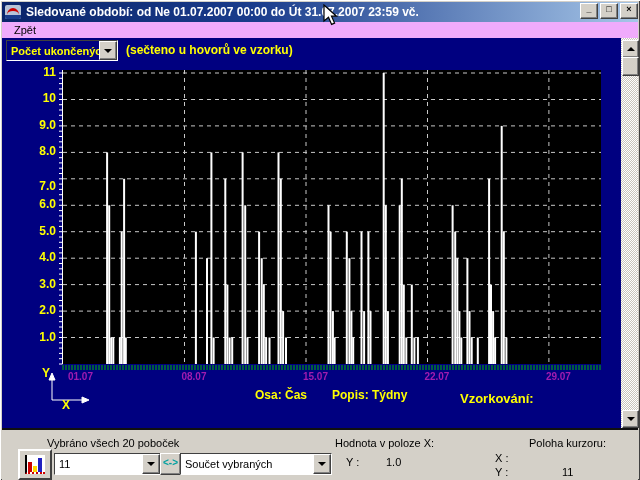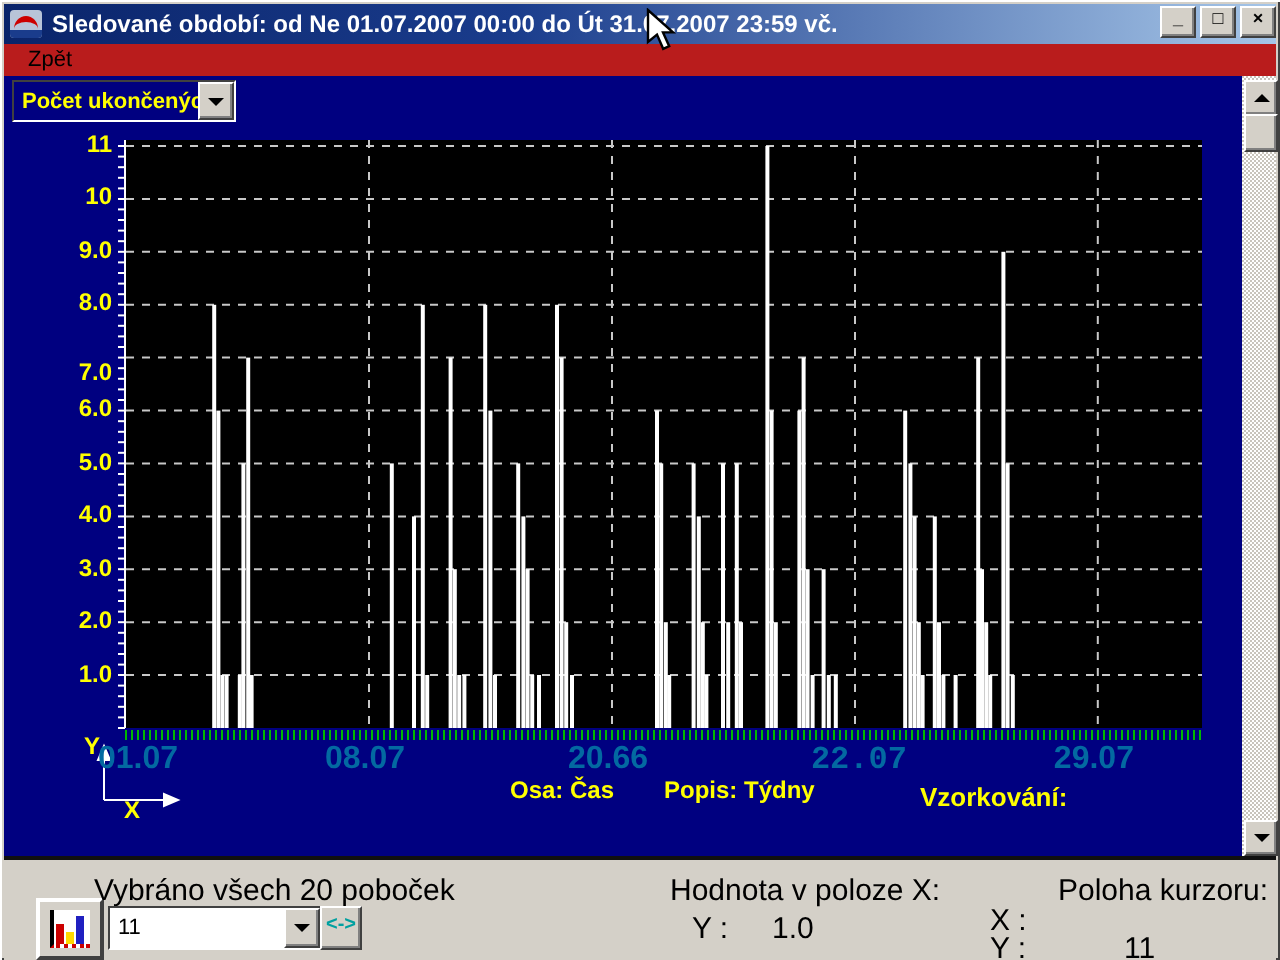--- a/index.html
+++ b/index.html
@@ -10,55 +10,55 @@
     background:linear-gradient(90deg,#0a246a 0%,#1a3c8c 40%,#a6c6e8 100%);
     display:flex;align-items:center;}
   .appicon{width:16px;height:14px;margin:0 3px 0 3px;position:relative;background:#b8c4d8;border-radius:2px;overflow:hidden;}
   .appicon::before{content:"";position:absolute;left:2px;top:3px;width:12px;height:10px;border-top:3px solid #cc0000;border-radius:50% 50% 0 0;}
   .appicon::after{content:"";position:absolute;left:0;bottom:0;width:16px;height:4px;background:#1a3c8c;}
   .title{color:#fff;font-weight:bold;font-size:12px;white-space:nowrap;margin-left:2px;}
   .winbtns{position:absolute;right:2px;top:3px;display:flex;gap:2px;}
   .winbtn{width:16px;height:14px;background:#d4d0c8;border:1px solid;border-color:#ffffff #404040 #404040 #ffffff;
     box-shadow:inset -1px -1px 0 #808080;font-size:9px;line-height:11px;text-align:center;font-weight:bold;color:#000;}
   
-  .menubar{position:absolute;left:2px;top:22px;width:636px;height:22px;background:#b91c1c;}
+  .menubar{position:absolute;left:2px;top:22px;width:636px;height:22px;background:#f0abfc;}
   .menuitem{position:absolute;left:6px;top:1px;font-size:11px;color:#000;padding:1px 6px;}
   
   .navy{position:absolute;left:2px;top:38px;width:620px;height:390px;background:#000080;}
   .combo{position:absolute;border:1px solid;border-color:#404040 #ffffff #ffffff #404040;background:#fff;display:flex;}
   .combo .field{flex:1;overflow:hidden;white-space:nowrap;display:flex;align-items:center;padding-left:4px;}
   .combo .btn{width:16px;background:#d4d0c8;border:1px solid;border-color:#ffffff #404040 #404040 #ffffff;
     box-shadow:inset -1px -1px 0 #808080;display:flex;align-items:center;justify-content:center;}
   .tri-down{width:0;height:0;border-left:4px solid transparent;border-right:4px solid transparent;border-top:4px solid #000;}
   .metric-combo{left:6px;top:40px;width:110px;height:19px;background:#000080;}
   .metric-combo .field{color:#ffff00;font-weight:bold;font-size:11px;background:#000080;}
   .subtitle{position:absolute;left:126px;top:43px;color:#ffff00;font-weight:bold;font-size:12px;}
   .ylab{position:absolute;left:20px;width:36px;text-align:right;color:#ffff00;font-weight:bold;font-size:12px;}
-  .xlab{position:absolute;top:371px;width:44px;text-align:left;color:#0369a1;font-weight:bold;font-size:16px;}
+  .xlab{position:absolute;top:371px;width:44px;text-align:right;color:#a21caf;font-weight:bold;font-size:10px;}
   .axis-letter{position:absolute;color:#ffff00;font-weight:bold;font-size:12px;}
   .osa{position:absolute;left:255px;top:388px;color:#ffff00;font-weight:bold;font-size:12px;}
   .popis{position:absolute;left:332px;top:388px;color:#ffff00;font-weight:bold;font-size:12px;}
   .vz-label{position:absolute;left:460px;top:391px;color:#ffff00;font-weight:bold;font-size:13px;}
   .vz-combo{left:535px;top:389px;width:83px;height:21px;border-color:#ffffff #404040 #404040 #ffffff;}
   .vz-combo .field{background:#000080;color:#ffffff;font-weight:bold;font-size:11px;
     outline:1px dotted #ffff80;outline-offset:-2px;}
   
   .sb-track{position:absolute;left:621px;top:38px;width:17px;height:390px;background-color:#c8c4bc;
     background-image:linear-gradient(45deg,#fff 25%,transparent 25%,transparent 75%,#fff 75%),
                      linear-gradient(45deg,#fff 25%,transparent 25%,transparent 75%,#fff 75%);
     background-size:2px 2px;background-position:0 0,1px 1px;}
   .sb-btn{position:absolute;left:622px;width:15px;height:16px;background:#d4d0c8;border:1px solid;
     border-color:#ffffff #404040 #404040 #ffffff;box-shadow:inset -1px -1px 0 #808080;
     display:flex;align-items:center;justify-content:center;}
   .tri-up{width:0;height:0;border-left:4px solid transparent;border-right:4px solid transparent;border-bottom:4px solid #000;}
   .sb-thumb{position:absolute;left:622px;top:57px;width:15px;height:17px;background:#d4d0c8;border:1px solid;
     border-color:#ffffff #404040 #404040 #ffffff;box-shadow:inset -1px -1px 0 #808080;}
   
   .statusbar{position:absolute;left:2px;top:428px;width:636px;height:50px;background:#d4d0c8;border-top:2px solid #101010;}
-  .lbl{position:absolute;font-size:15px;color:#000;white-space:nowrap;}
+  .lbl{position:absolute;font-size:11px;color:#000;white-space:nowrap;}
   .chartbtn{position:absolute;left:16px;top:19px;width:30px;height:27px;background:#d4d0c8;border:2px solid;
     border-color:#ffffff #404040 #404040 #ffffff;display:flex;align-items:center;justify-content:center;}
   .mini-chart{position:relative;width:18px;height:17px;background:#fff;border-left:2px solid #000;border-bottom:2px dotted #cc0000;}
   .mini-bar{position:absolute;bottom:0;width:4px;}
   .s-combo{position:absolute;height:20px;}
   .s-combo .field{font-size:11px;color:#000;background:#fff;}
   .swapbtn{position:absolute;left:158px;top:23px;width:19px;height:20px;background:#d4d0c8;border:1px solid;
     border-color:#ffffff #404040 #404040 #ffffff;box-shadow:inset -1px -1px 0 #808080;
     color:#00a0a0;font-size:10px;font-weight:bold;text-align:center;line-height:18px;}
   #chart-svg{position:absolute;left:0;top:0;pointer-events:none;}
@@ -84,20 +84,21 @@
   </div>
 
   <div class="navy"></div>
 
   <div class="combo metric-combo">
     <div class="field">Počet ukončených</div>
     <div class="btn">
         <span class="tri-down"></span>
       </div>
   </div>
+  <div class="subtitle">(sečteno u hovorů ve vzorku)</div>
 
   <svg id="chart-svg" width="640" height="480" viewBox="0 0 640 480">
       <rect x="63" y="70" width="538" height="294" fill="#000000"></rect>
       <line x1="63" y1="337.5" x2="601" y2="337.5" stroke="#c8c8c8" stroke-width="1" stroke-dasharray="4 4"></line>
       <line x1="63" y1="311.1" x2="601" y2="311.1" stroke="#c8c8c8" stroke-width="1" stroke-dasharray="4 4"></line>
       <line x1="63" y1="284.6" x2="601" y2="284.6" stroke="#c8c8c8" stroke-width="1" stroke-dasharray="4 4"></line>
       <line x1="63" y1="258.2" x2="601" y2="258.2" stroke="#c8c8c8" stroke-width="1" stroke-dasharray="4 4"></line>
       <line x1="63" y1="231.7" x2="601" y2="231.7" stroke="#c8c8c8" stroke-width="1" stroke-dasharray="4 4"></line>
       <line x1="63" y1="205.3" x2="601" y2="205.3" stroke="#c8c8c8" stroke-width="1" stroke-dasharray="4 4"></line>
       <line x1="63" y1="178.8" x2="601" y2="178.8" stroke="#c8c8c8" stroke-width="1" stroke-dasharray="4 4"></line>
@@ -426,22 +427,22 @@
       <div class="ylab" style="top: 144.364px;">8.0</div>
       <div class="ylab" style="top: 179px;">7.0</div>
       <div class="ylab" style="top: 197.273px;">6.0</div>
       <div class="ylab" style="top: 223.727px;">5.0</div>
       <div class="ylab" style="top: 250.182px;">4.0</div>
       <div class="ylab" style="top: 276.636px;">3.0</div>
       <div class="ylab" style="top: 303.091px;">2.0</div>
       <div class="ylab" style="top: 329.545px;">1.0</div>
       <div class="xlab" style="left: 49px;">01.07</div>
       <div class="xlab" style="left: 162.484px;">08.07</div>
-      <div class="xlab" style="left: 283.968px;">20.66</div>
-      <div class="xlab" style="left: 405.452px; font-family: Liberation Mono, monospace;">22.07</div>
+      <div class="xlab" style="left: 283.968px;">15.07</div>
+      <div class="xlab" style="left: 405.452px;">22.07</div>
       <div class="xlab" style="left: 526.935px;">29.07</div>
     </div>
 
   <span class="axis-letter" style="left:42px;top:366px;">Y</span>
   <span class="axis-letter" style="left:62px;top:398px;">X</span>
 
   <span class="osa">Osa: Čas</span>
   <span class="popis">Popis: Týdny</span>
   <span class="vz-label">Vzorkování:</span>
 
@@ -466,20 +467,26 @@
     <span class="lbl" style="left:45px;top:7px;">Vybráno všech 20 poboček</span>
     <div class="combo s-combo" style="left:52px;top:23px;width:105px;">
       <div class="field">11</div>
       <div class="btn">
           <span class="tri-down"></span>
         </div>
     </div>
 
     <div class="swapbtn">&lt;-&gt;</div>
 
+    <div class="combo s-combo" style="left:178px;top:23px;width:150px;">
+      <div class="field">Součet vybraných</div>
+      <div class="btn">
+          <span class="tri-down"></span>
+        </div>
+    </div>
 
     <span class="lbl" style="left:333px;top:7px;">Hodnota v poloze X:</span>
     <span class="lbl" style="left:344px;top:26px;">Y :</span>
     <span class="lbl" style="left:384px;top:26px;">1.0</span>
 
     <span class="lbl" style="left:527px;top:7px;">Poloha kurzoru:</span>
     <span class="lbl" style="left:493px;top:22px;">X :</span>
     <span class="lbl" style="left:493px;top:36px;">Y :</span>
     <span class="lbl" style="left:560px;top:36px;">11</span>
   </div>

